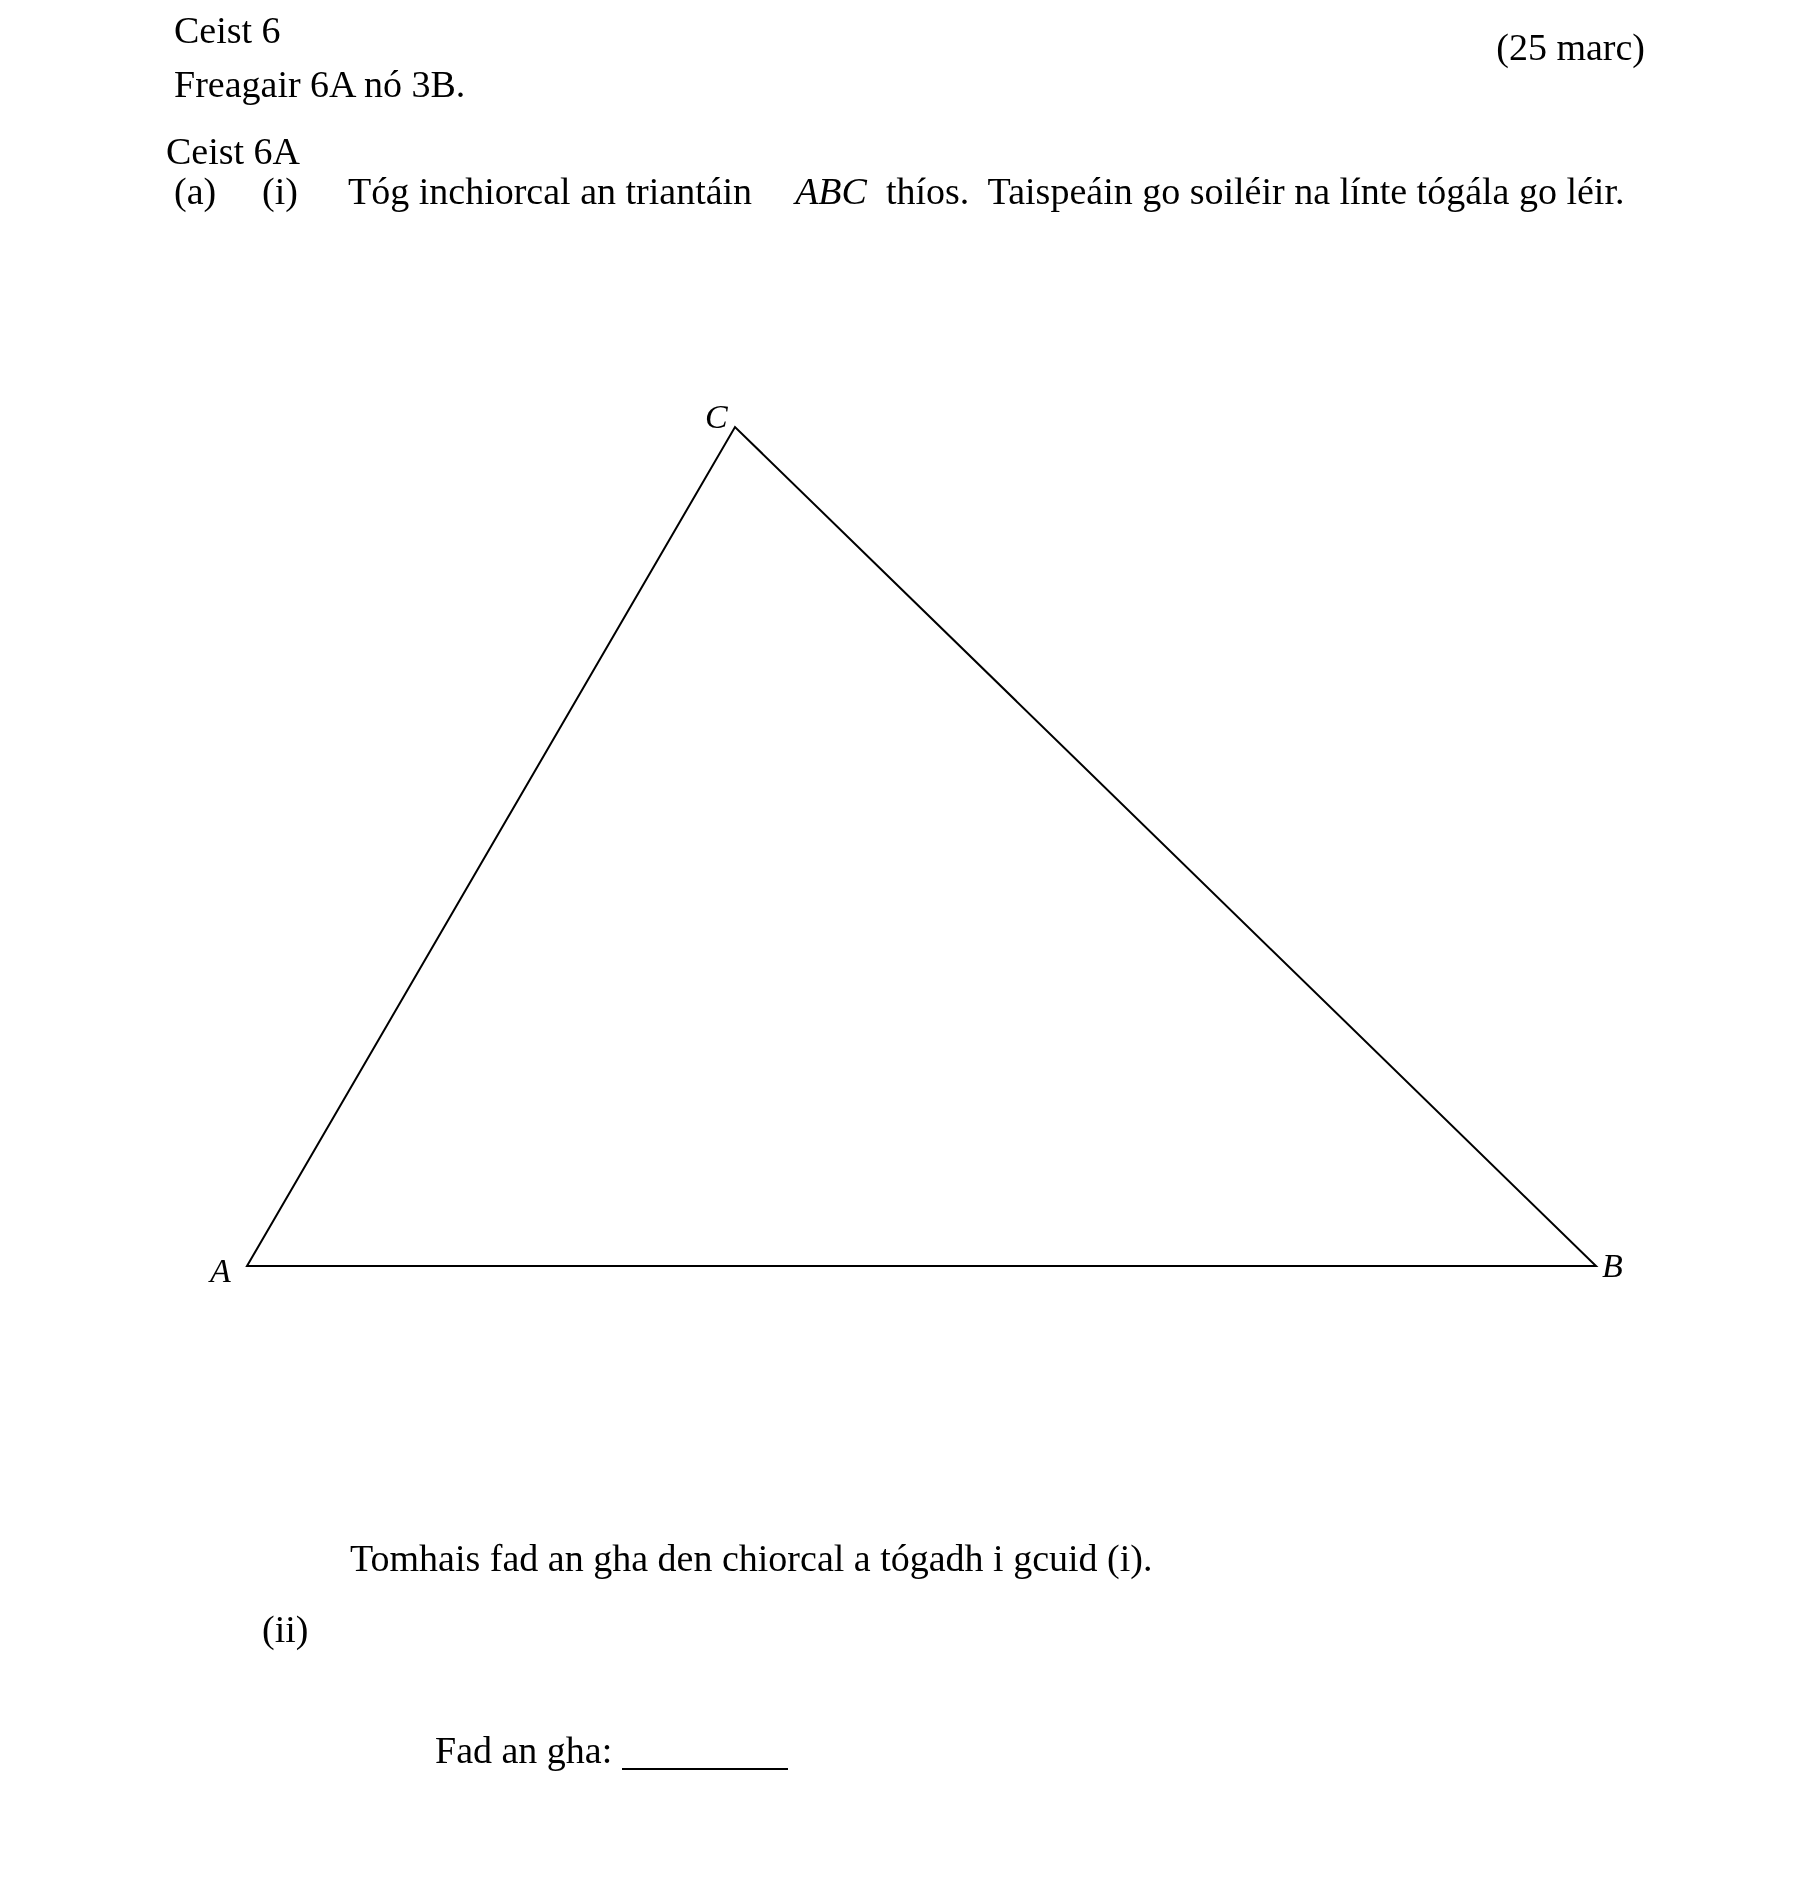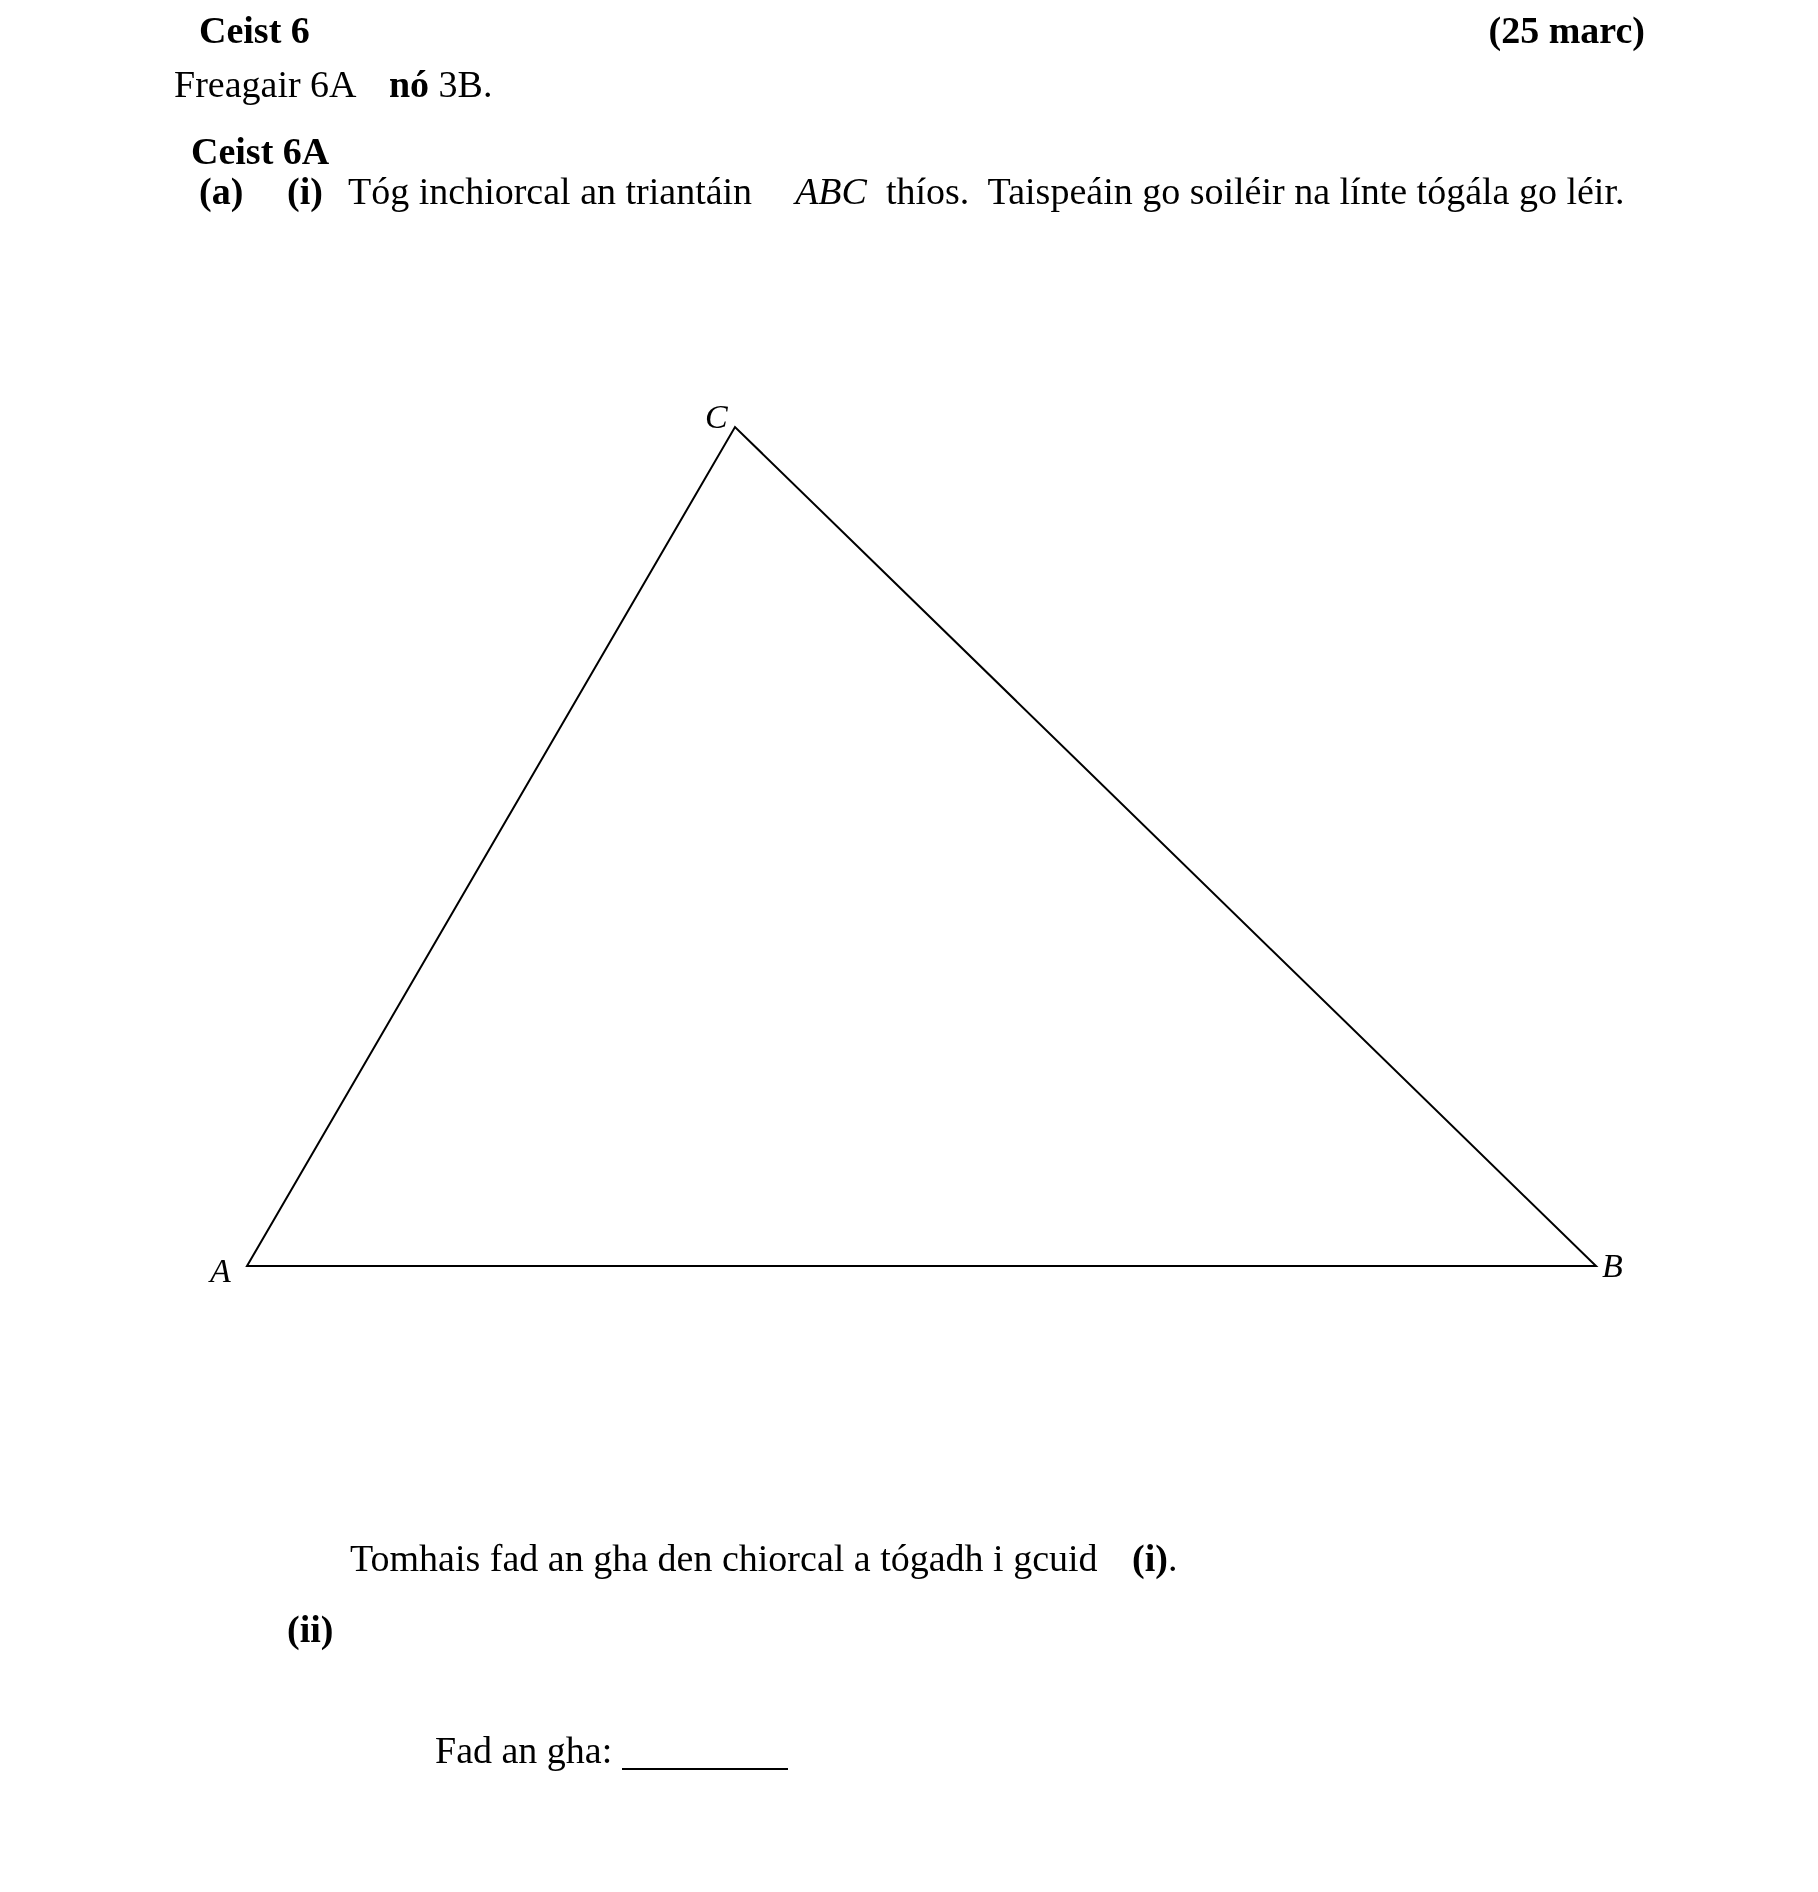--- a/index.html
+++ b/index.html
@@ -1,29 +1,29 @@
 <!DOCTYPE html>
 <html><head>
 <meta charset="utf-8">
 <style>
   html, body { margin:0; padding:0; background:#ffffff; }
   body { width:1818px; height:1892px; position:relative; overflow:hidden;
          font-family:"Liberation Serif", "DejaVu Serif", serif; color:#000; }
   .t { position:absolute; font-size:38px; line-height:38px; white-space:pre; }
-  .b { font-weight:bold;margin-left:25px; }
+  .b { font-weight:normal; }
   .i { font-style:italic;margin-left:24px; }
   .lbl { position:absolute; font-size:34px; line-height:34px; font-style:italic; white-space:pre; }
   svg.fig { position:absolute; left:0; top:0; }
   .blank { position:absolute; border-bottom:2px solid #000; }
 </style>
 </head>
 <body>
 
 <div class="t b" style="left:174px; top:11px;">Ceist 6</div>
-<div class="t b" style="right:173px; top:11px;">(25 marc)</div>
+<div class="t b" style="right:173px; top:28px;">(25 marc)</div>
 
 <div class="t" style="left:174px; top:65px;"><span>Freagair 6A </span><span class="b">nó</span><span> 3B.</span></div>
 
 <div class="t b" style="left:166px; top:132px;">Ceist 6A</div>
 
 <div class="t b" style="left:174px; top:172px;">(a)</div>
 <div class="t b" style="left:262px; top:172px;">(i)</div>
 <div class="t" style="left:348px; top:172px;"><span>Tóg inchiorcal an triantáin  </span><span class="i">ABC</span><span>  thíos.  Taispeáin go soiléir na línte tógála go léir.</span></div>
 
 <svg class="fig" width="1818" height="1892" viewBox="0 0 1818 1892">

